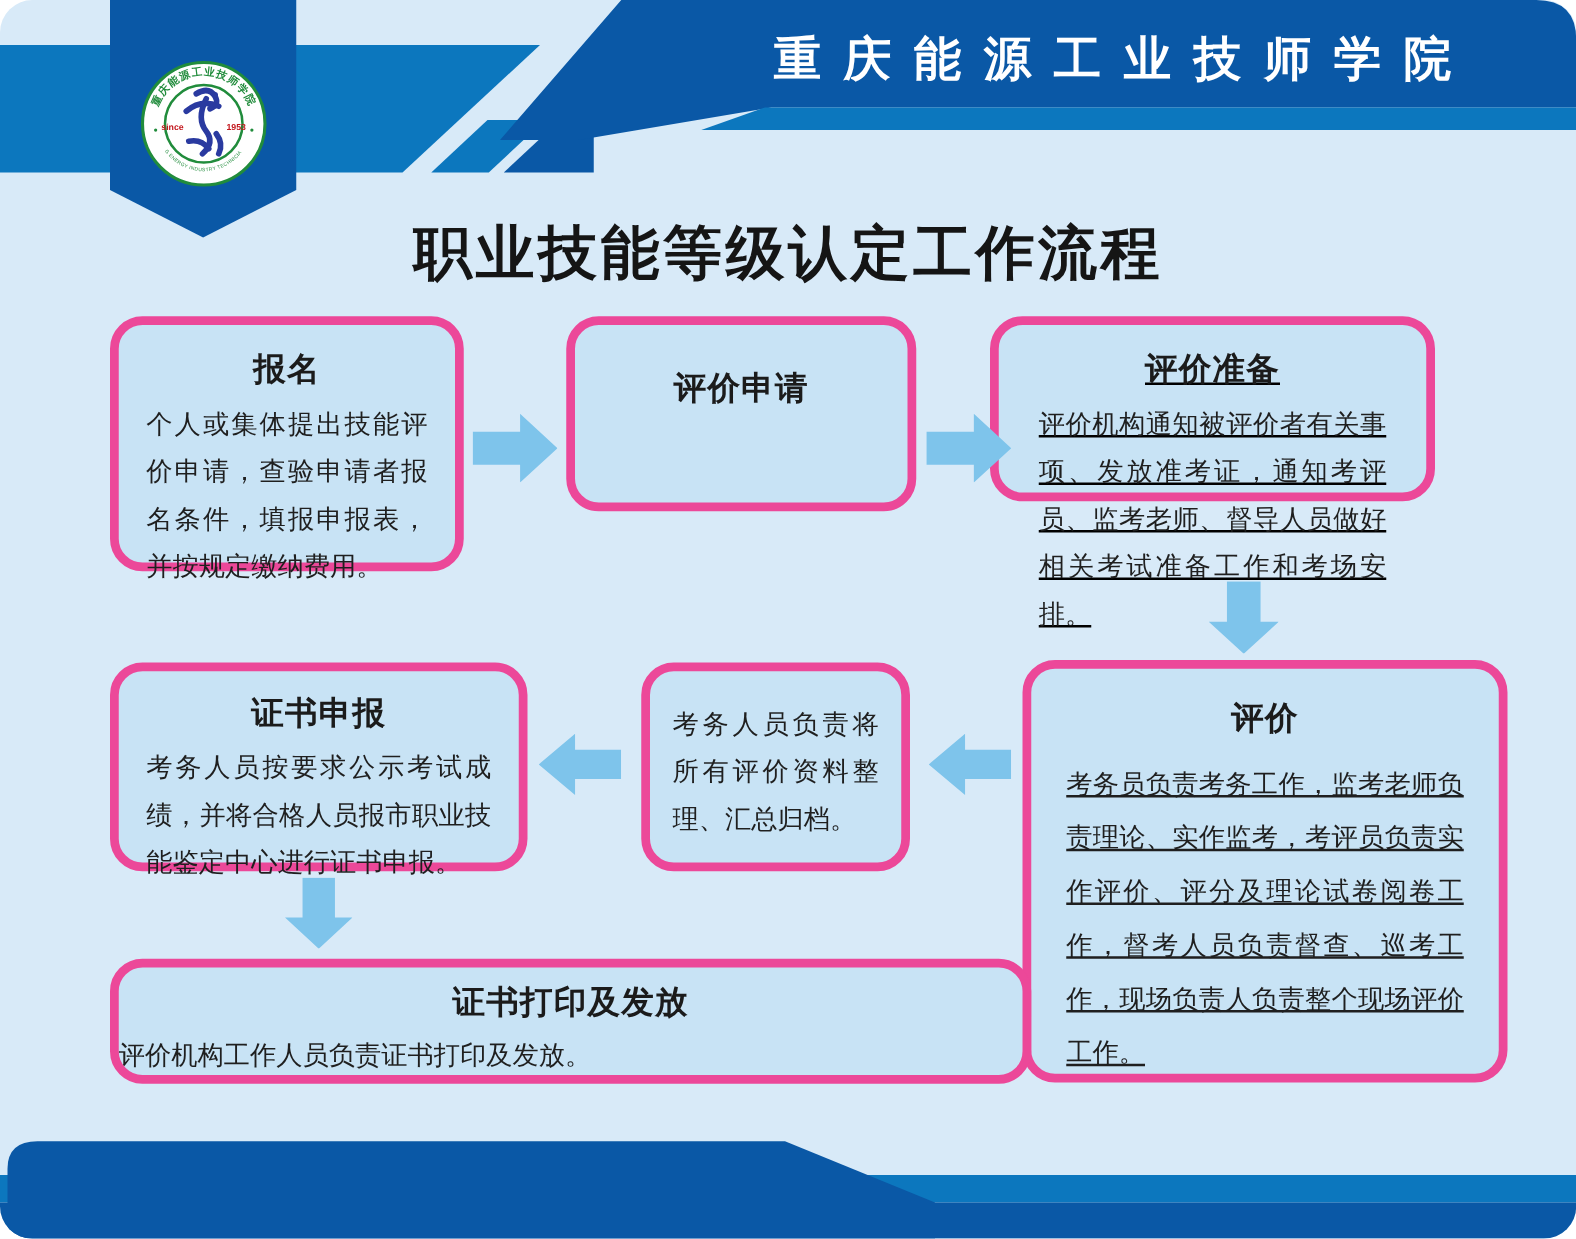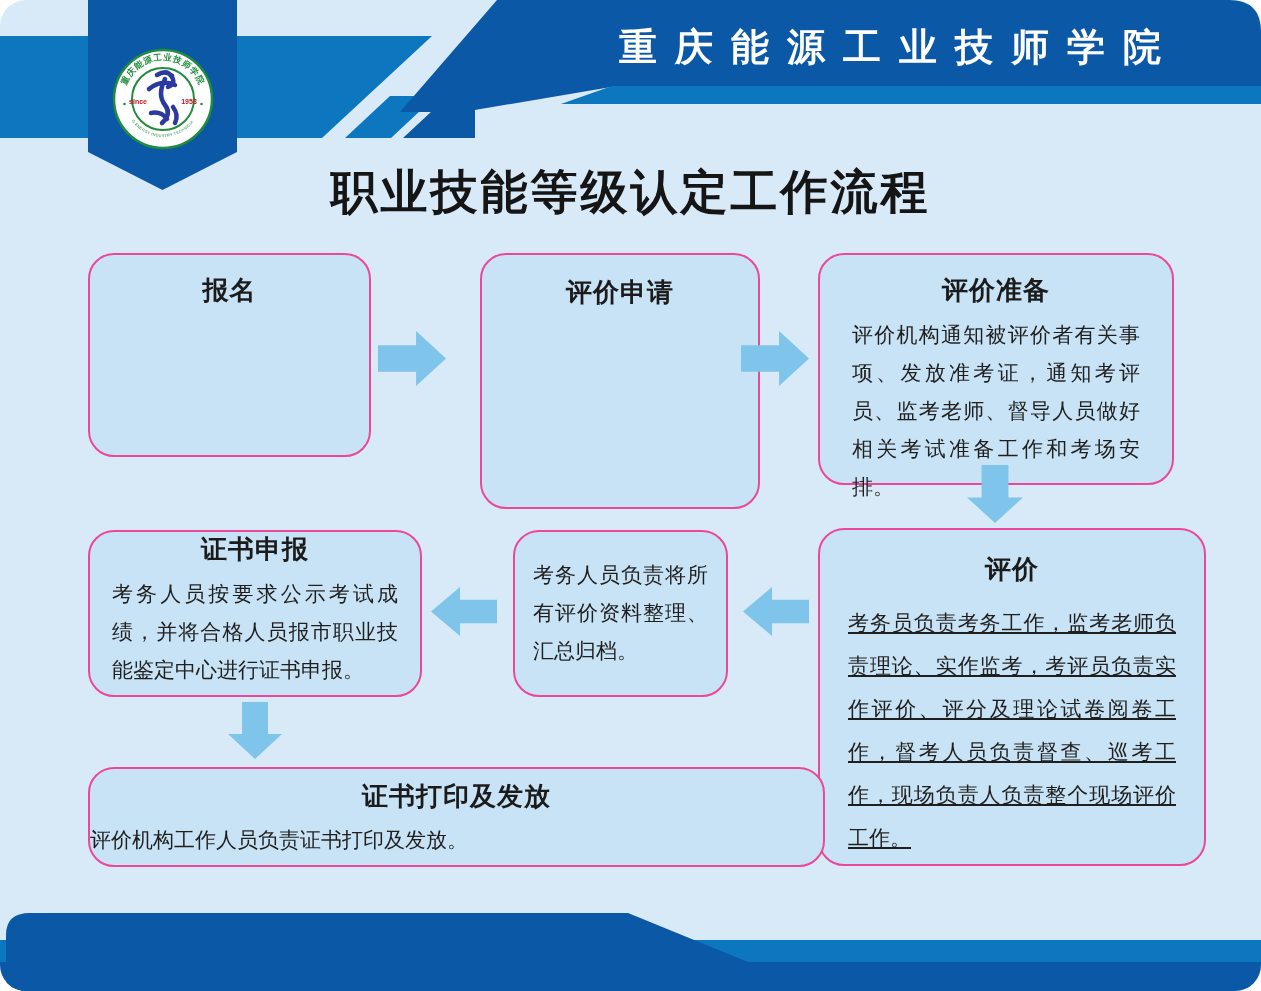--- a/index.html
+++ b/index.html
@@ -10,38 +10,38 @@
   }
   .header-art,.footer-art{position:absolute;left:0;display:block;}
   .header-art{top:0;}
   .footer-art{bottom:0;}
   .school-name{
     position:absolute;left:540px;top:22px;width:700px;
     text-align:center;color:#ffffff;font-size:38px;font-weight:700;
     letter-spacing:18px;text-indent:18px;white-space:nowrap;
   }
   .page-title{
-    position:absolute;left:0;right:0;top:161px;margin:0;
+    position:absolute;left:0;right:0;top:161px;margin:10px;
     text-align:center;font-size:47px;font-weight:900;color:#151515;letter-spacing:3px;
   }
   .step{
     position:absolute;box-sizing:border-box;
-    background:#C8E3F5;border:2px solid #ec4899;border-radius:26px;
+    background:#C8E3F5;border:7px solid #ec4899;border-radius:26px;
   }
   .step h2{margin:0;text-align:center;font-size:26px;font-weight:700;color:#1b1b1b;letter-spacing:1px;}
   .step p{margin:8px 0 0;padding:0 22px;font-size:21px;line-height:38px;color:#1f1f1f;text-align:justify;}
   .step-1{left:88px;top:253px;width:283px;height:204px;padding-top:18px;}
-  .step-2{left:480px;top:253px;width:280px;height:256px;padding-top:20px;}
-  .step-3{left:818px;top:253px;width:356px;height:232px;padding-top:18px;}
+  .step-2{left:453px;top:253px;width:280px;height:156px;padding-top:33px;}
+  .step-3{left:792px;top:253px;width:356px;height:148px;padding-top:18px;text-decoration:underline;}
   .step-3 p{padding:0 32px;}
   .step-4{left:818px;top:528px;width:388px;height:338px;padding-top:22px;}
   .step-4 p{line-height:43px;margin-top:14px;padding:0 28px;text-decoration:underline;}
   .step-5{left:513px;top:530px;width:215px;height:167px;padding-top:16px;}
   .step-5 p{padding:0 18px;}
-  .step-6{left:88px;top:530px;width:334px;height:167px;}
+  .step-6{left:88px;top:530px;width:334px;height:167px;padding-top:16px;}
   .step-7{left:88px;top:767px;width:737px;height:100px;padding-top:10px;}
   .step-7 p{text-align:left;margin-top:7px;padding:0;}
   .arrow{position:absolute;background:#7EC4EB;}
   .arrow-right{clip-path:polygon(0% 26%,56% 26%,56% 0%,100% 50%,56% 100%,56% 74%,0% 74%);}
   .arrow-left{clip-path:polygon(100% 26%,44% 26%,44% 0%,0% 50%,44% 100%,44% 74%,100% 74%);}
   .arrow-down{clip-path:polygon(26% 0%,74% 0%,74% 56%,100% 56%,50% 100%,0% 56%,26% 56%);}
   .a1{left:378px;top:331px;width:68px;height:55px;}
   .a2{left:741px;top:331px;width:68px;height:55px;}
   .a3{left:967px;top:465px;width:56px;height:58px;}
   .a4{left:743px;top:587px;width:66px;height:49px;}
@@ -93,20 +93,21 @@
       </g>
     </g>
   </svg>
 
   <div class="school-name">重庆能源工业技师学院</div>
 
   <h1 class="page-title">职业技能等级认定工作流程</h1>
 
   <section class="step step-1">
     <h2>报名</h2>
+    <p>个人或集体提出技能评价申请，查验申请者报名条件，填报申报表，并按规定缴纳费用。</p>
   </section>
 
   <section class="step step-2">
     <h2>评价申请</h2>
   </section>
 
   <section class="step step-3">
     <h2>评价准备</h2>
     <p>评价机构通知被评价者有关事项、发放准考证，通知考评员、监考老师、督导人员做好相关考试准备工作和考场安排。</p>
   </section>

